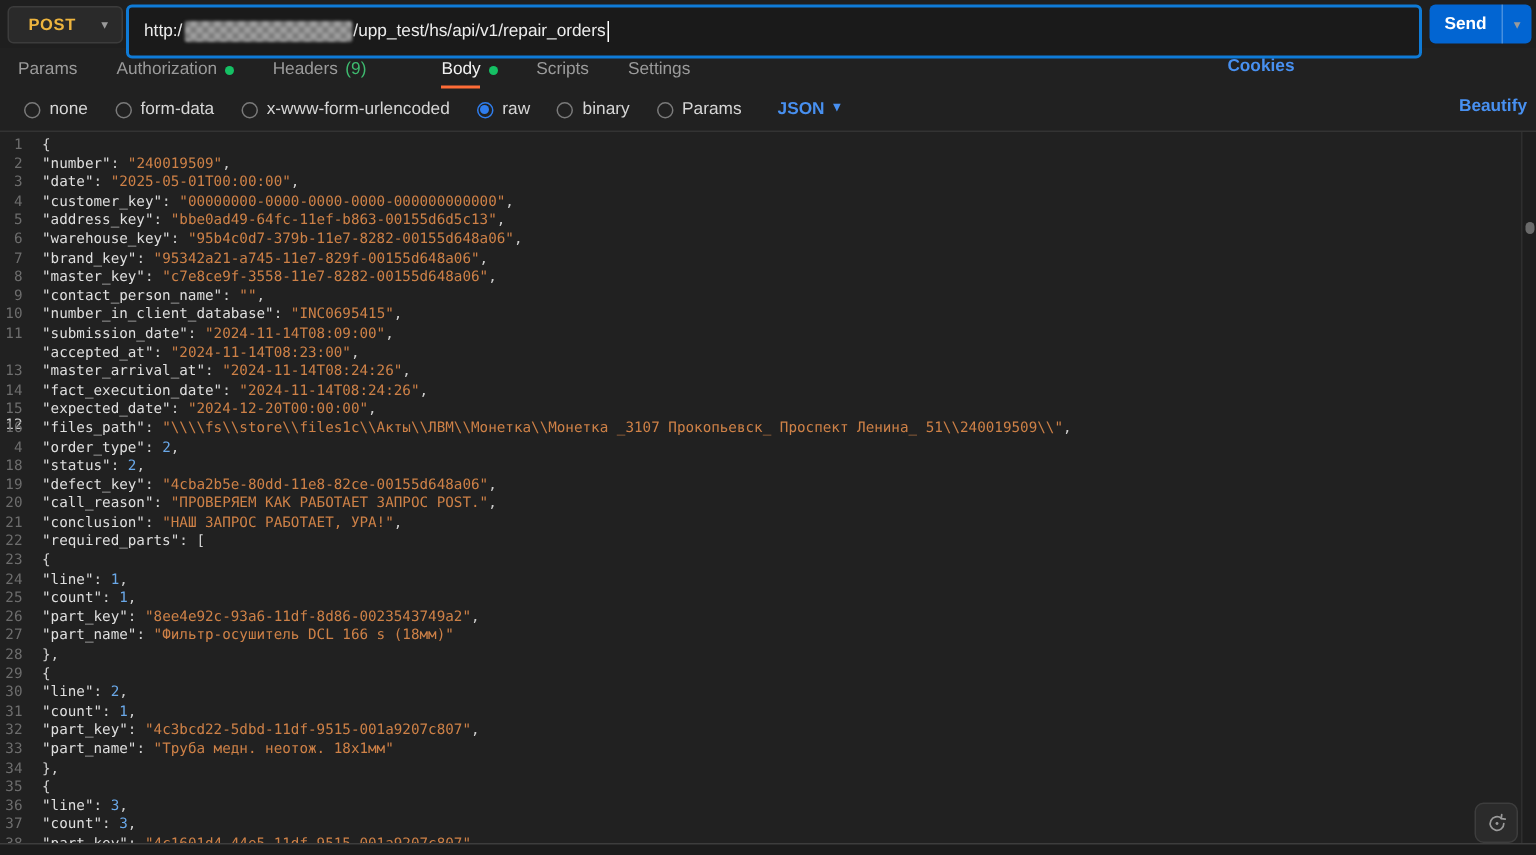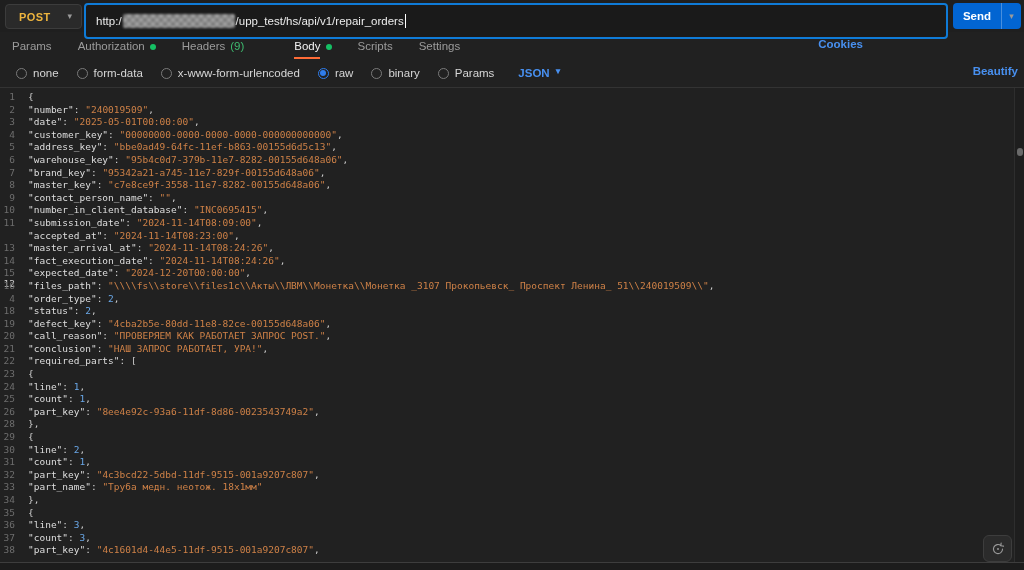--- a/index.html
+++ b/index.html
@@ -201,20 +201,21 @@
       <div class="cl"><span class="ln">4</span><span><span class="tk-k">"order_type"</span><span class="tk-p">: </span><span class="tk-n">2</span><span class="tk-p">,</span></span></div>
       <div class="cl"><span class="ln">18</span><span><span class="tk-k">"status"</span><span class="tk-p">: </span><span class="tk-n">2</span><span class="tk-p">,</span></span></div>
       <div class="cl"><span class="ln">19</span><span><span class="tk-k">"defect_key"</span><span class="tk-p">: </span><span class="tk-s">"4cba2b5e-80dd-11e8-82ce-00155d648a06"</span><span class="tk-p">,</span></span></div>
       <div class="cl"><span class="ln">20</span><span><span class="tk-k">"call_reason"</span><span class="tk-p">: </span><span class="tk-s">"ПРОВЕРЯЕМ КАК РАБОТАЕТ ЗАПРОС POST."</span><span class="tk-p">,</span></span></div>
       <div class="cl"><span class="ln">21</span><span><span class="tk-k">"conclusion"</span><span class="tk-p">: </span><span class="tk-s">"НАШ ЗАПРОС РАБОТАЕТ, УРА!"</span><span class="tk-p">,</span></span></div>
       <div class="cl"><span class="ln">22</span><span><span class="tk-k">"required_parts"</span><span class="tk-p">: [</span></span></div>
       <div class="cl"><span class="ln">23</span><span><span class="tk-p">{</span></span></div>
       <div class="cl"><span class="ln">24</span><span><span class="tk-k">"line"</span><span class="tk-p">: </span><span class="tk-n">1</span><span class="tk-p">,</span></span></div>
       <div class="cl"><span class="ln">25</span><span><span class="tk-k">"count"</span><span class="tk-p">: </span><span class="tk-n">1</span><span class="tk-p">,</span></span></div>
       <div class="cl"><span class="ln">26</span><span><span class="tk-k">"part_key"</span><span class="tk-p">: </span><span class="tk-s">"8ee4e92c-93a6-11df-8d86-0023543749a2"</span><span class="tk-p">,</span></span></div>
+      <div class="cl"><span class="ln">27</span><span><span class="tk-k">"part_name"</span><span class="tk-p">: </span><span class="tk-s">"Фильтр-осушитель DCL 166 s (18мм)"</span></span></div>
       <div class="cl"><span class="ln">28</span><span><span class="tk-p">},</span></span></div>
       <div class="cl"><span class="ln">29</span><span><span class="tk-p">{</span></span></div>
       <div class="cl"><span class="ln">30</span><span><span class="tk-k">"line"</span><span class="tk-p">: </span><span class="tk-n">2</span><span class="tk-p">,</span></span></div>
       <div class="cl"><span class="ln">31</span><span><span class="tk-k">"count"</span><span class="tk-p">: </span><span class="tk-n">1</span><span class="tk-p">,</span></span></div>
       <div class="cl"><span class="ln">32</span><span><span class="tk-k">"part_key"</span><span class="tk-p">: </span><span class="tk-s">"4c3bcd22-5dbd-11df-9515-001a9207c807"</span><span class="tk-p">,</span></span></div>
       <div class="cl"><span class="ln">33</span><span><span class="tk-k">"part_name"</span><span class="tk-p">: </span><span class="tk-s">"Труба медн. неотож. 18x1мм"</span></span></div>
       <div class="cl"><span class="ln">34</span><span><span class="tk-p">},</span></span></div>
       <div class="cl"><span class="ln">35</span><span><span class="tk-p">{</span></span></div>
       <div class="cl"><span class="ln">36</span><span><span class="tk-k">"line"</span><span class="tk-p">: </span><span class="tk-n">3</span><span class="tk-p">,</span></span></div>
       <div class="cl"><span class="ln">37</span><span><span class="tk-k">"count"</span><span class="tk-p">: </span><span class="tk-n">3</span><span class="tk-p">,</span></span></div>

